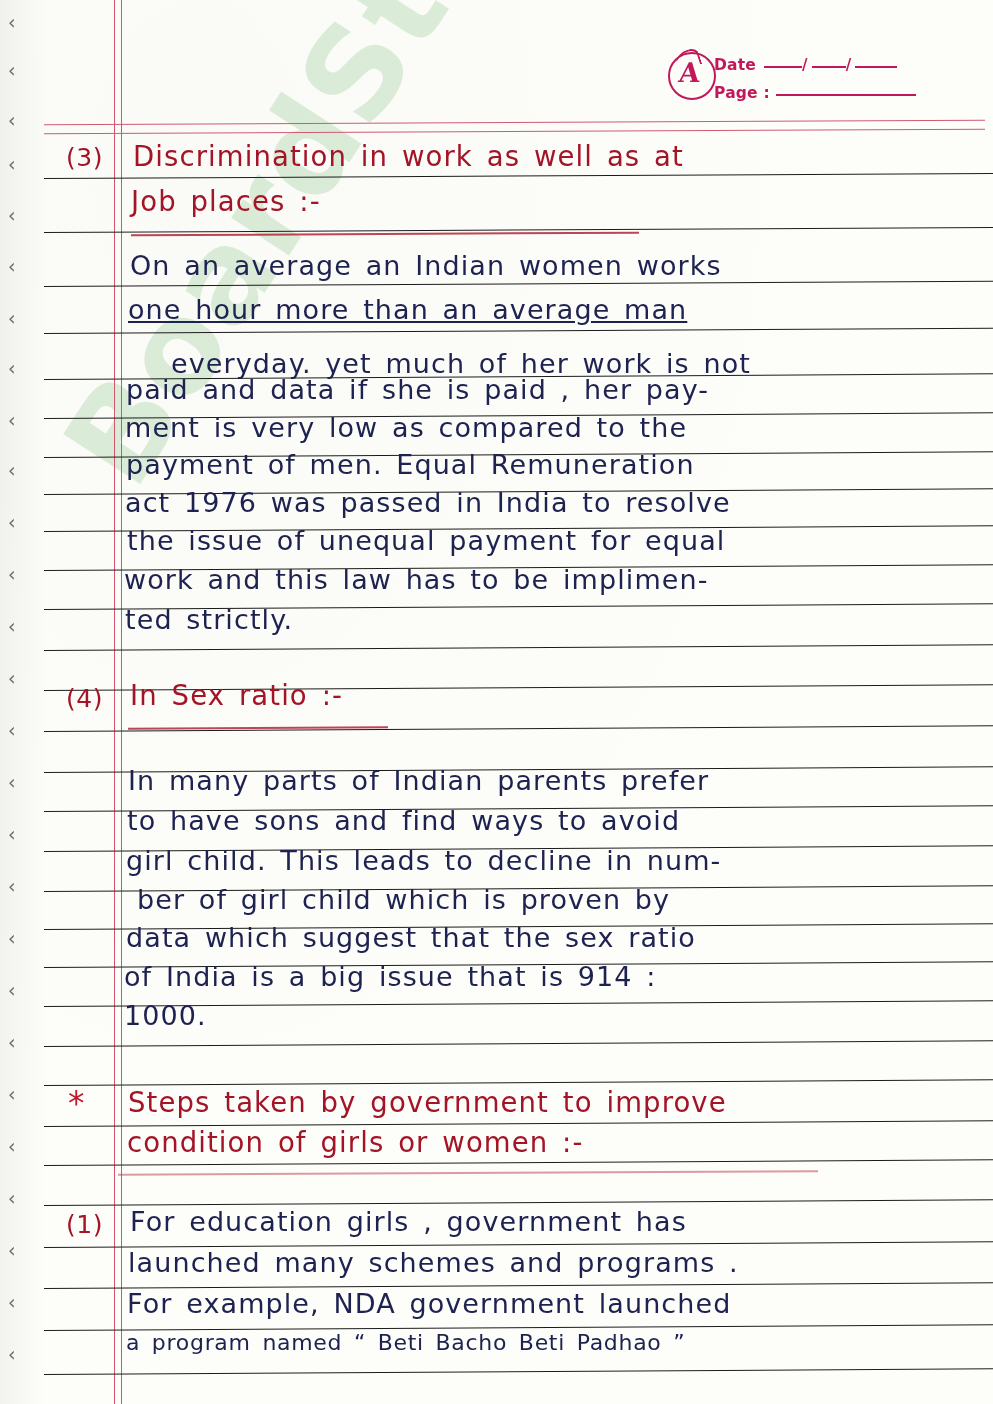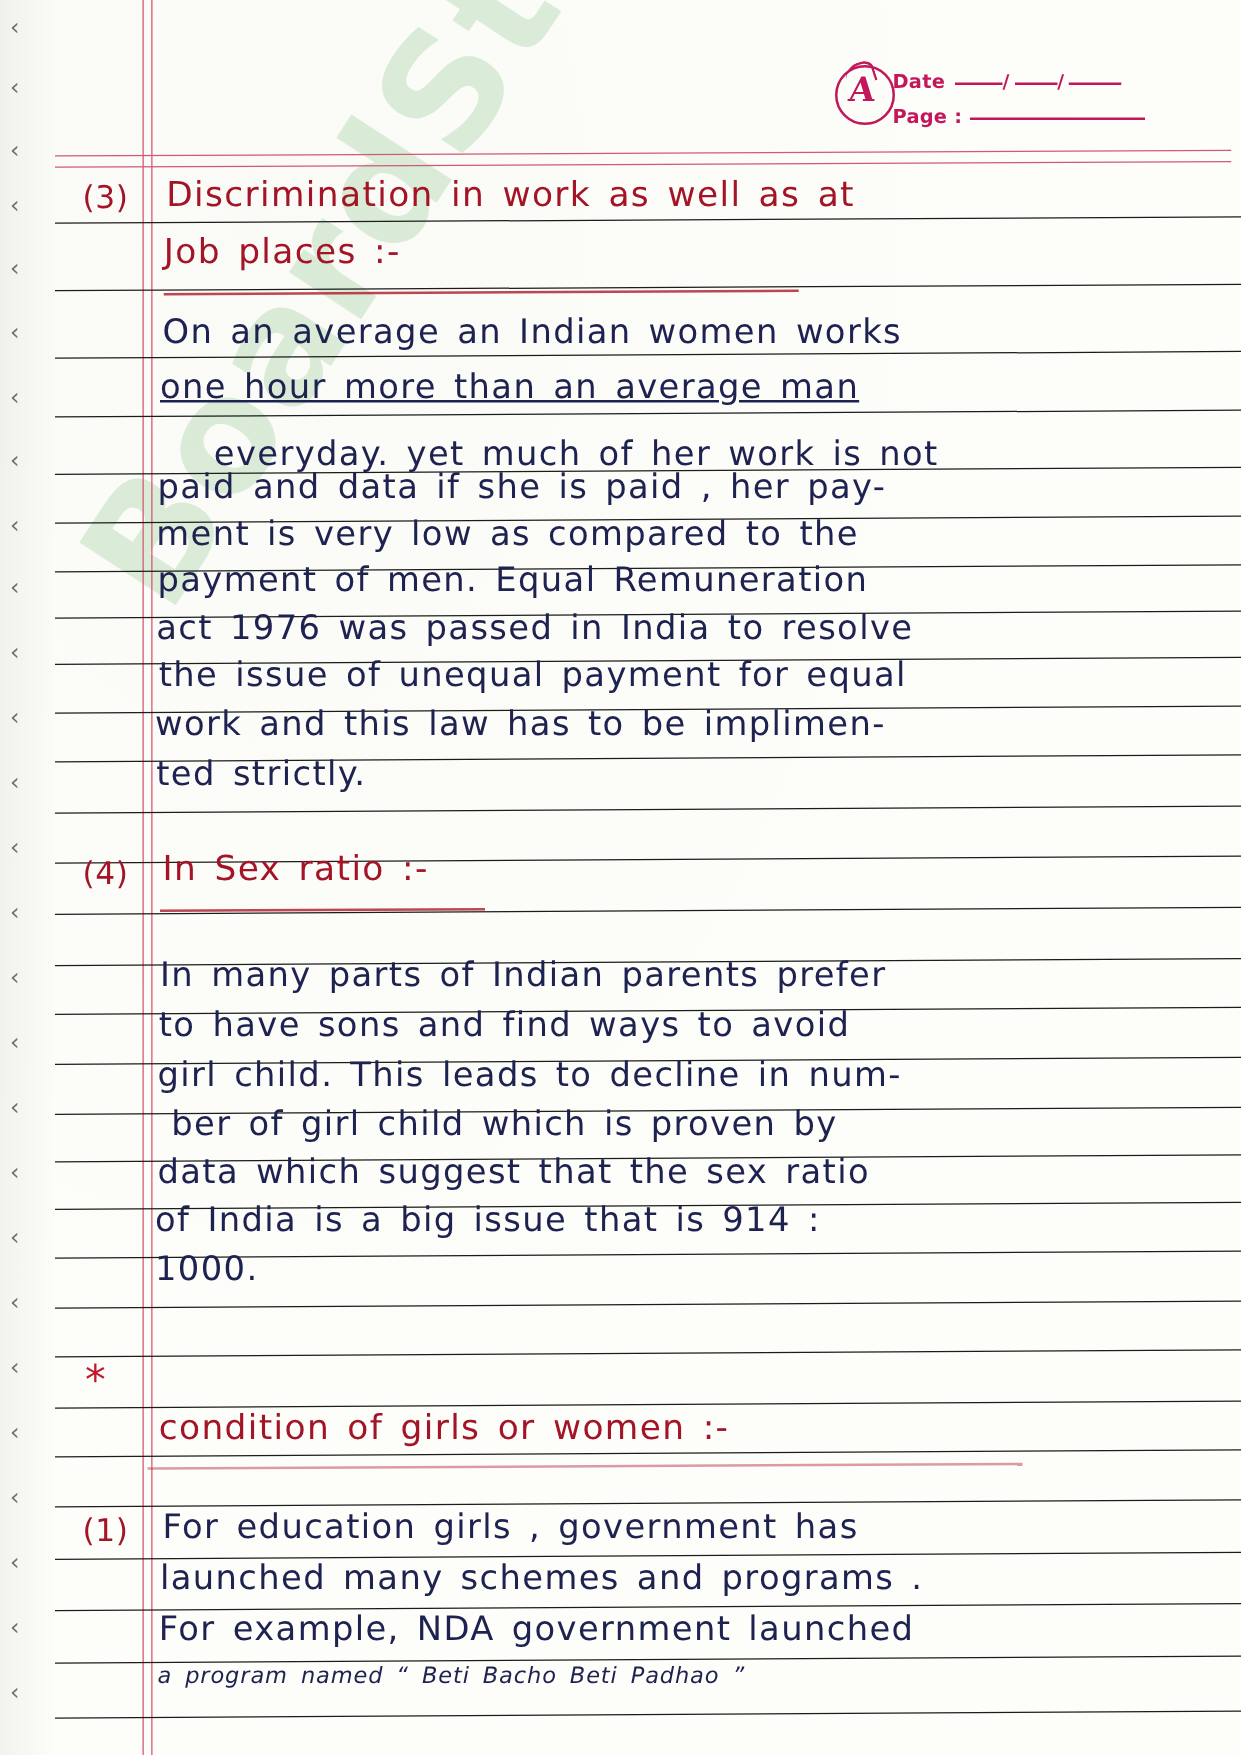--- a/index.html
+++ b/index.html
@@ -301,22 +301,23 @@
 
   <div class="hw ink-blue" style="left:128px; top:765px;">In many parts of Indian parents prefer</div>
   <div class="hw ink-blue" style="left:127px; top:805px;">to have sons and find ways to avoid</div>
   <div class="hw ink-blue" style="left:126px; top:845px;">girl child. This leads to decline in num-</div>
   <div class="hw ink-blue" style="left:137px; top:884px;">ber of girl child which is proven by</div>
   <div class="hw ink-blue" style="left:126px; top:922px;">data which suggest that the sex ratio</div>
   <div class="hw ink-blue" style="left:124px; top:961px;">of India is a big issue that is 914 :</div>
   <div class="hw ink-blue" style="left:124px; top:1000px;">1000.</div>
 
   <div class="hw star-red" style="left:68px; top:1087px;">*</div>
+  <div class="hw ink-red" style="left:128px; top:1086px;">Steps taken by government to improve</div>
   <div class="hw ink-red" style="left:127px; top:1126px;">condition of girls or women :-</div>
   <div class="red-underline" style="left:118px; top:1172px; width:700px; transform:rotate(-0.3deg); opacity:.45;"></div>
 
   <div class="hw num-red" style="left:66px; top:1210px;">(1)</div>
   <div class="hw ink-blue" style="left:130px; top:1206px;">For education girls , government has</div>
   <div class="hw ink-blue" style="left:128px; top:1247px;text-align:center;">launched many schemes and programs .</div>
   <div class="hw ink-blue" style="left:127px; top:1288px;">For example, NDA government launched</div>
-  <div class="hw ink-blue" style="left:126px; top:1330px; font-size:18px; letter-spacing:.7px;font-style:italic;">a program named “ Beti Bacho Beti Padhao ”</div>
+  <div class="hw ink-blue" style="left:126px; top:1330px; font-size:22px; letter-spacing:.7px;">a program named “ Beti Bacho Beti Padhao ”</div>
 
 </div>
 
 </body></html>

